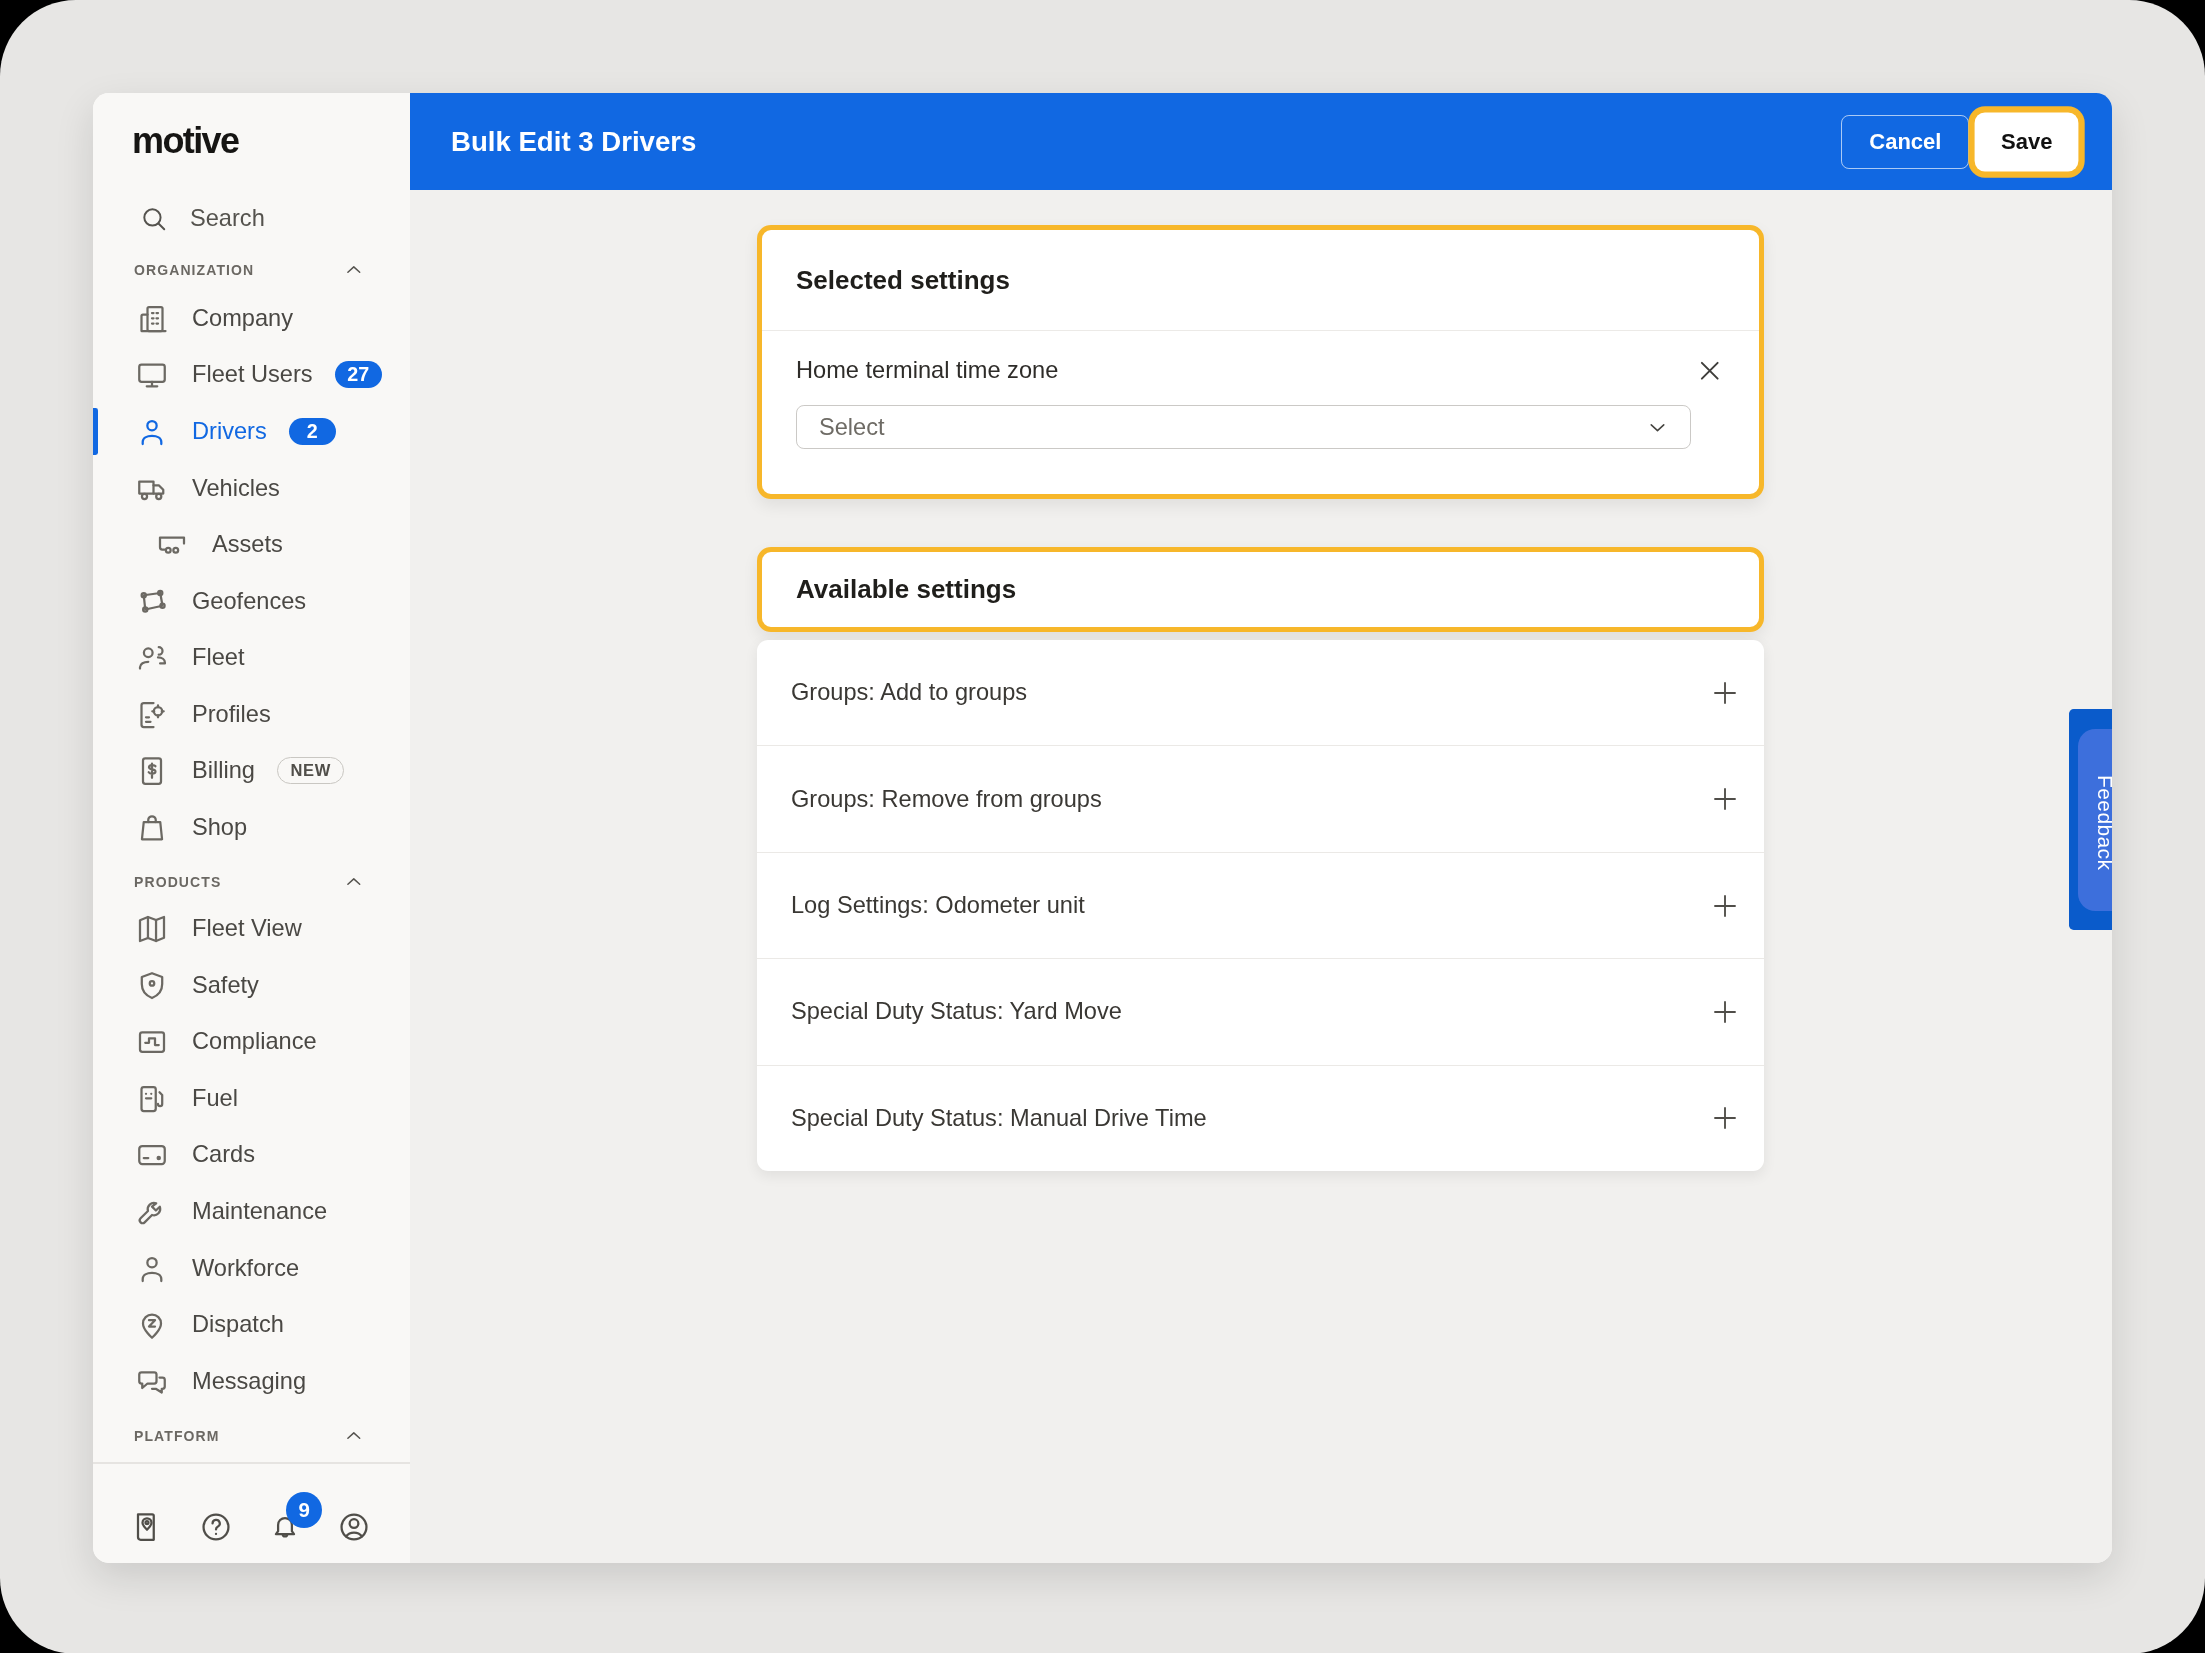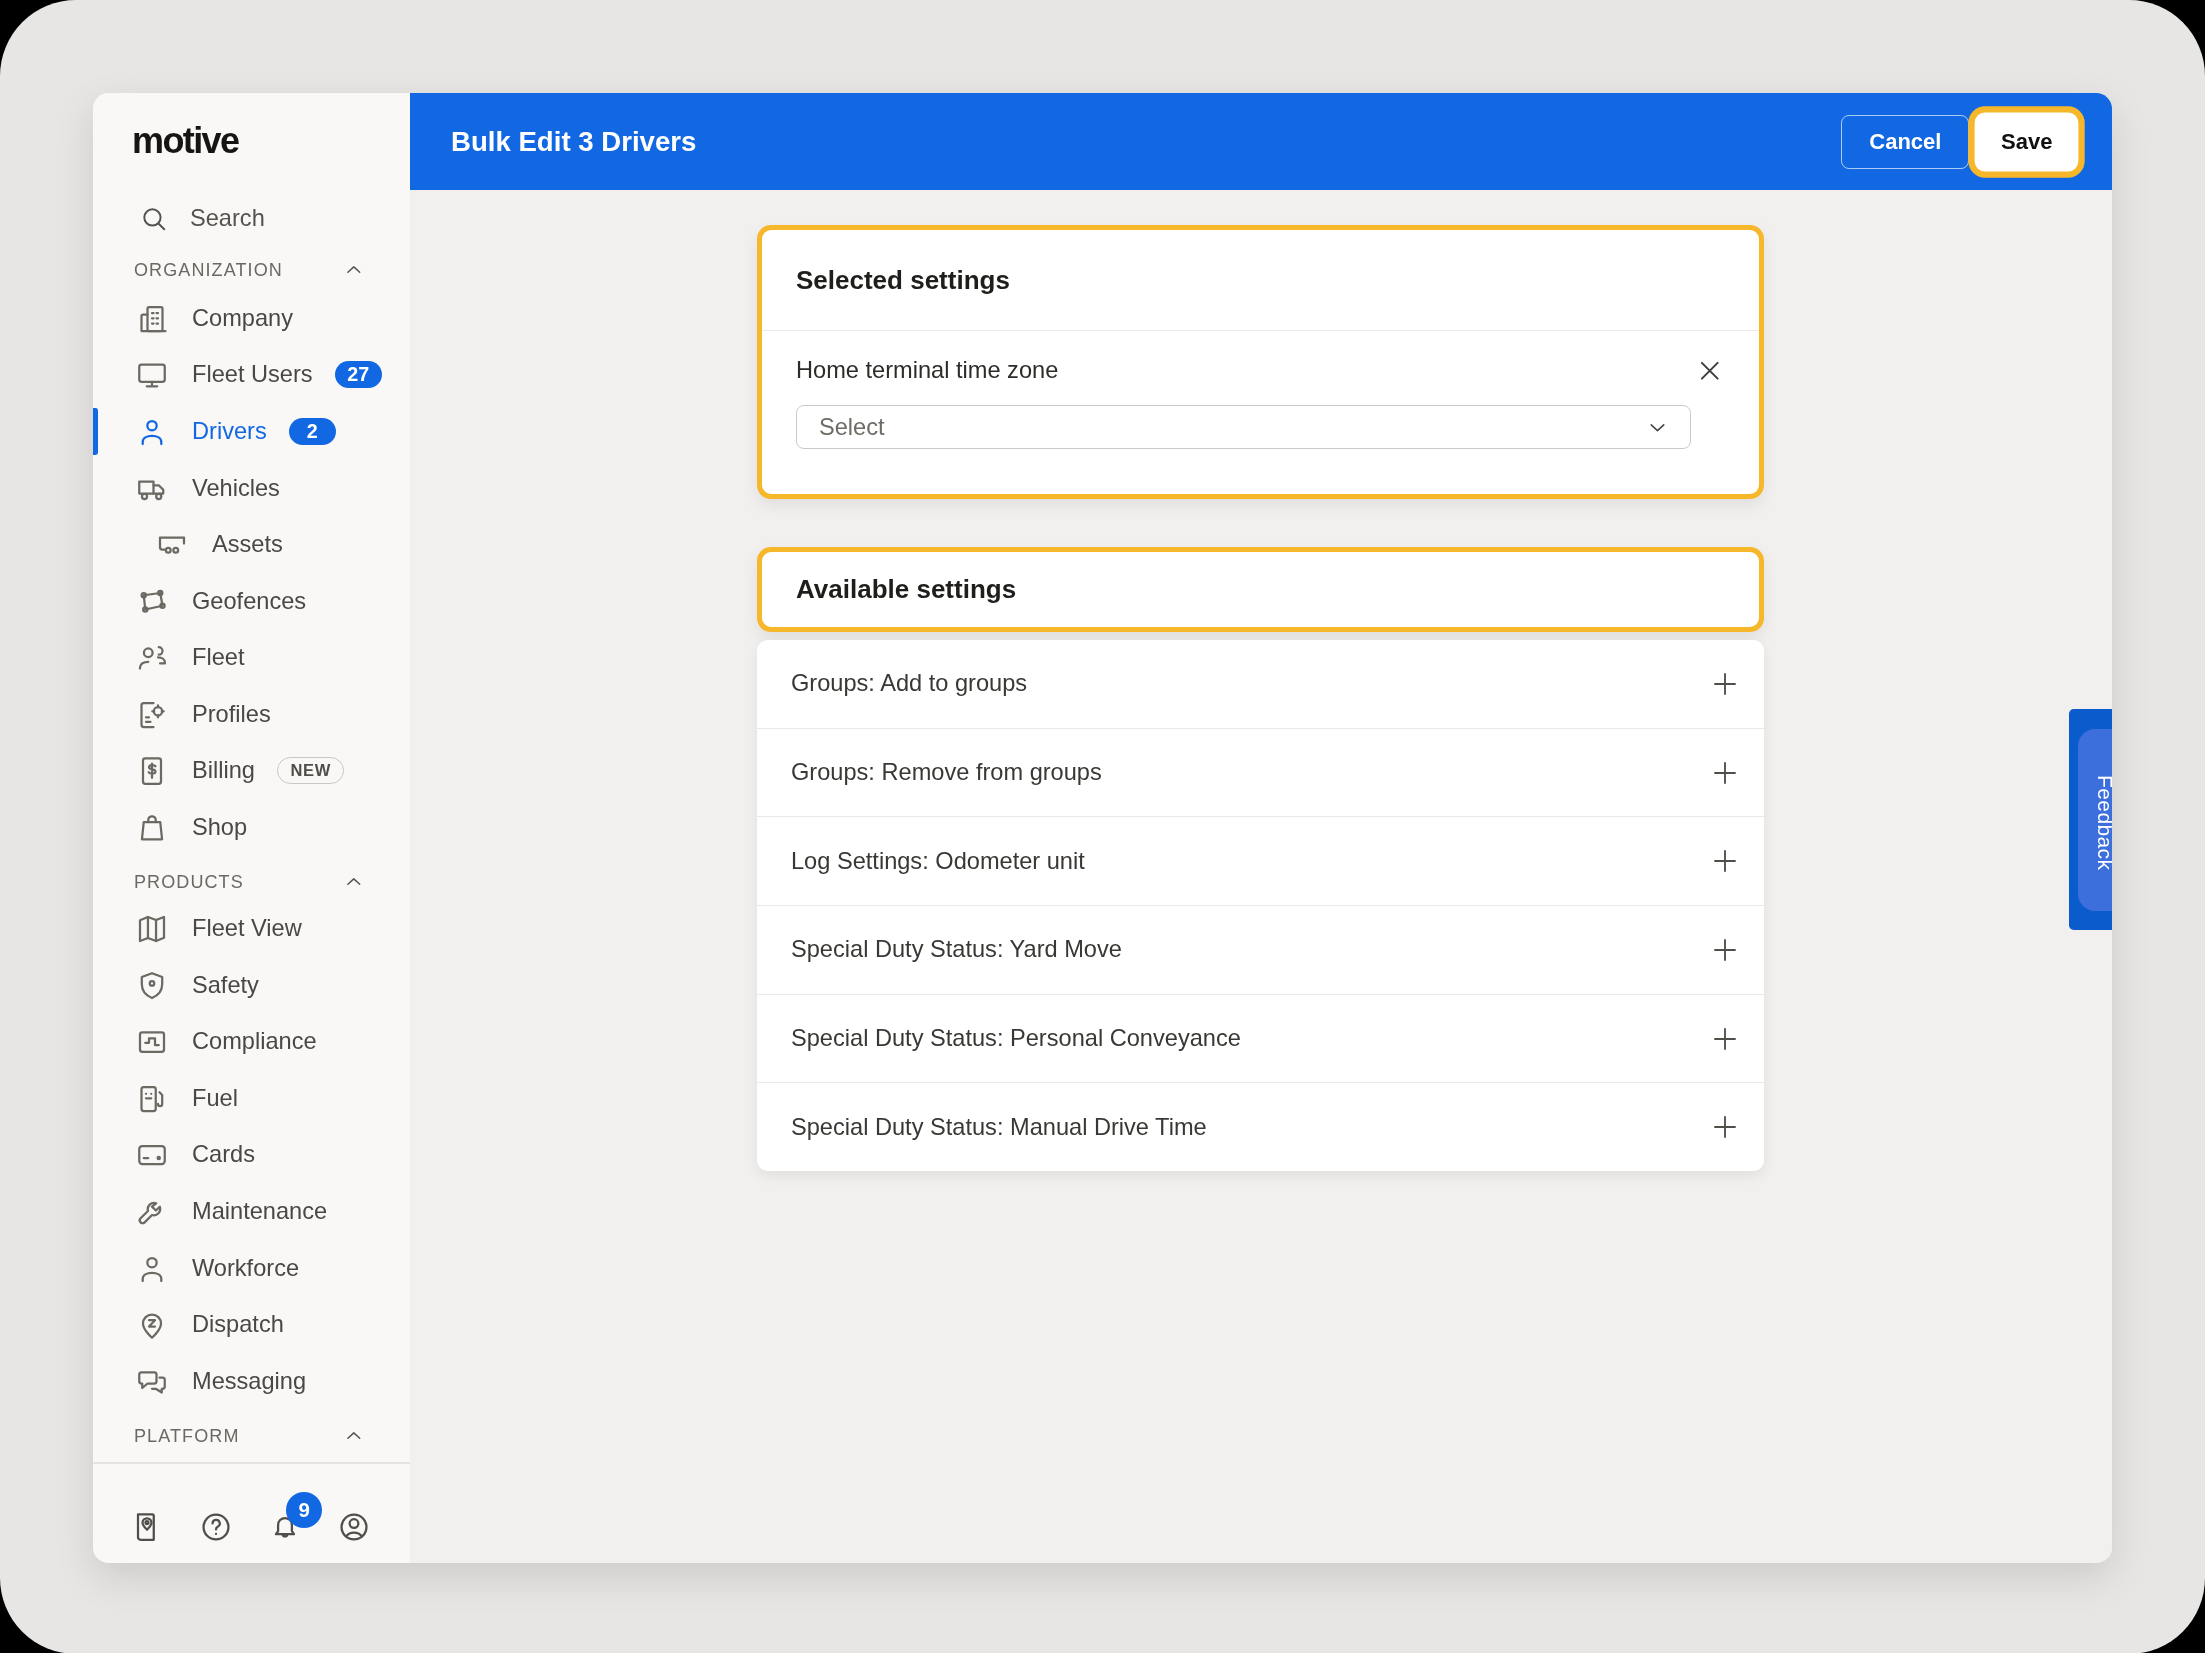--- a/index.html
+++ b/index.html
@@ -8,21 +8,21 @@
   .canvas{position:absolute;inset:0;background:#E7E6E4;border-radius:76px;}
   .window{position:absolute;left:93px;top:93px;width:2019px;height:1470px;background:#F9F8F6;
           border-radius:15.8px;box-shadow:0 14px 39px rgba(0,0,0,.12);}
   
   .sidebar{position:absolute;left:0;top:0;width:317px;height:100%;background:#F9F8F6;
            border-right:1.6px solid #E8E6E3;border-radius:15.8px 0 0 15.8px;}
   .logo{position:absolute;left:39px;top:27px;font-size:36px;font-weight:800;letter-spacing:-1.6px;color:#161513;}
   .search-row{position:absolute;left:0;top:98px;width:100%;height:55px;display:flex;align-items:center;
               padding-left:45px;box-sizing:border-box;gap:20.5px;color:#55534E;font-size:23.6px;cursor:pointer;}
   .side-head{position:absolute;left:0;width:100%;height:46px;display:flex;align-items:center;
-             padding:0 44px 0 41px;box-sizing:border-box;color:#6B6863;font-size:18px;font-weight:400;
+             padding:0 44px 0 41px;box-sizing:border-box;color:#6B6863;font-size:14px;font-weight:700;
              letter-spacing:1.1px;justify-content:space-between;cursor:pointer;}
   .side-row{position:absolute;left:0;width:100%;height:57px;display:flex;align-items:center;
             padding-left:41px;box-sizing:border-box;gap:22px;color:#4A4844;font-size:23.6px;cursor:pointer;}
   .side-row .ic{width:36px;height:36px;color:#6C6963;display:flex;}
   .side-row.active{color:var(--brand_blue);}
   .side-row.active .ic{color:var(--brand_blue);}
   .active-bar{position:absolute;left:0;width:4.7px;border-radius:0 2.4px 2.4px 0;background:var(--brand_blue);}
   .pill{min-width:23.6px;padding:3.9px 11.8px;border-radius:19px;background:var(--badge_blue);color:#fff;
         font-size:19.7px;font-weight:700;text-align:center;line-height:1;}
   .tag-new{padding:4.7px 12.6px;border-radius:15.8px;border:1.6px solid #C9C7C2;color:#504E49;font-size:16.5px;
@@ -402,28 +402,20 @@
             </div>
             <div class="list-row">
               <span class="list-label">Special Duty Status: Yard Move</span>
                    <span class="plus">
                 <svg viewBox="0 0 24 24" fill="none" stroke="currentColor" stroke-width="1.5" stroke-linecap="round" stroke-linejoin="round">
                   <path d="M12 4v16M4 12h16"></path>
                 </svg>
               </span>
             </div>
             <div class="list-row">
-              <span class="list-label">Special Duty Status: Personal Conveyance</span>
-                   <span class="plus">
-                <svg viewBox="0 0 24 24" fill="none" stroke="currentColor" stroke-width="1.5" stroke-linecap="round" stroke-linejoin="round">
-                  <path d="M12 4v16M4 12h16"></path>
-                </svg>
-              </span>
-            </div>
-            <div class="list-row">
               <span class="list-label">Special Duty Status: Manual Drive Time</span>
                    <span class="plus">
                 <svg viewBox="0 0 24 24" fill="none" stroke="currentColor" stroke-width="1.5" stroke-linecap="round" stroke-linejoin="round">
                   <path d="M12 4v16M4 12h16"></path>
                 </svg>
               </span>
             </div>
           </section>
 
       </main>

